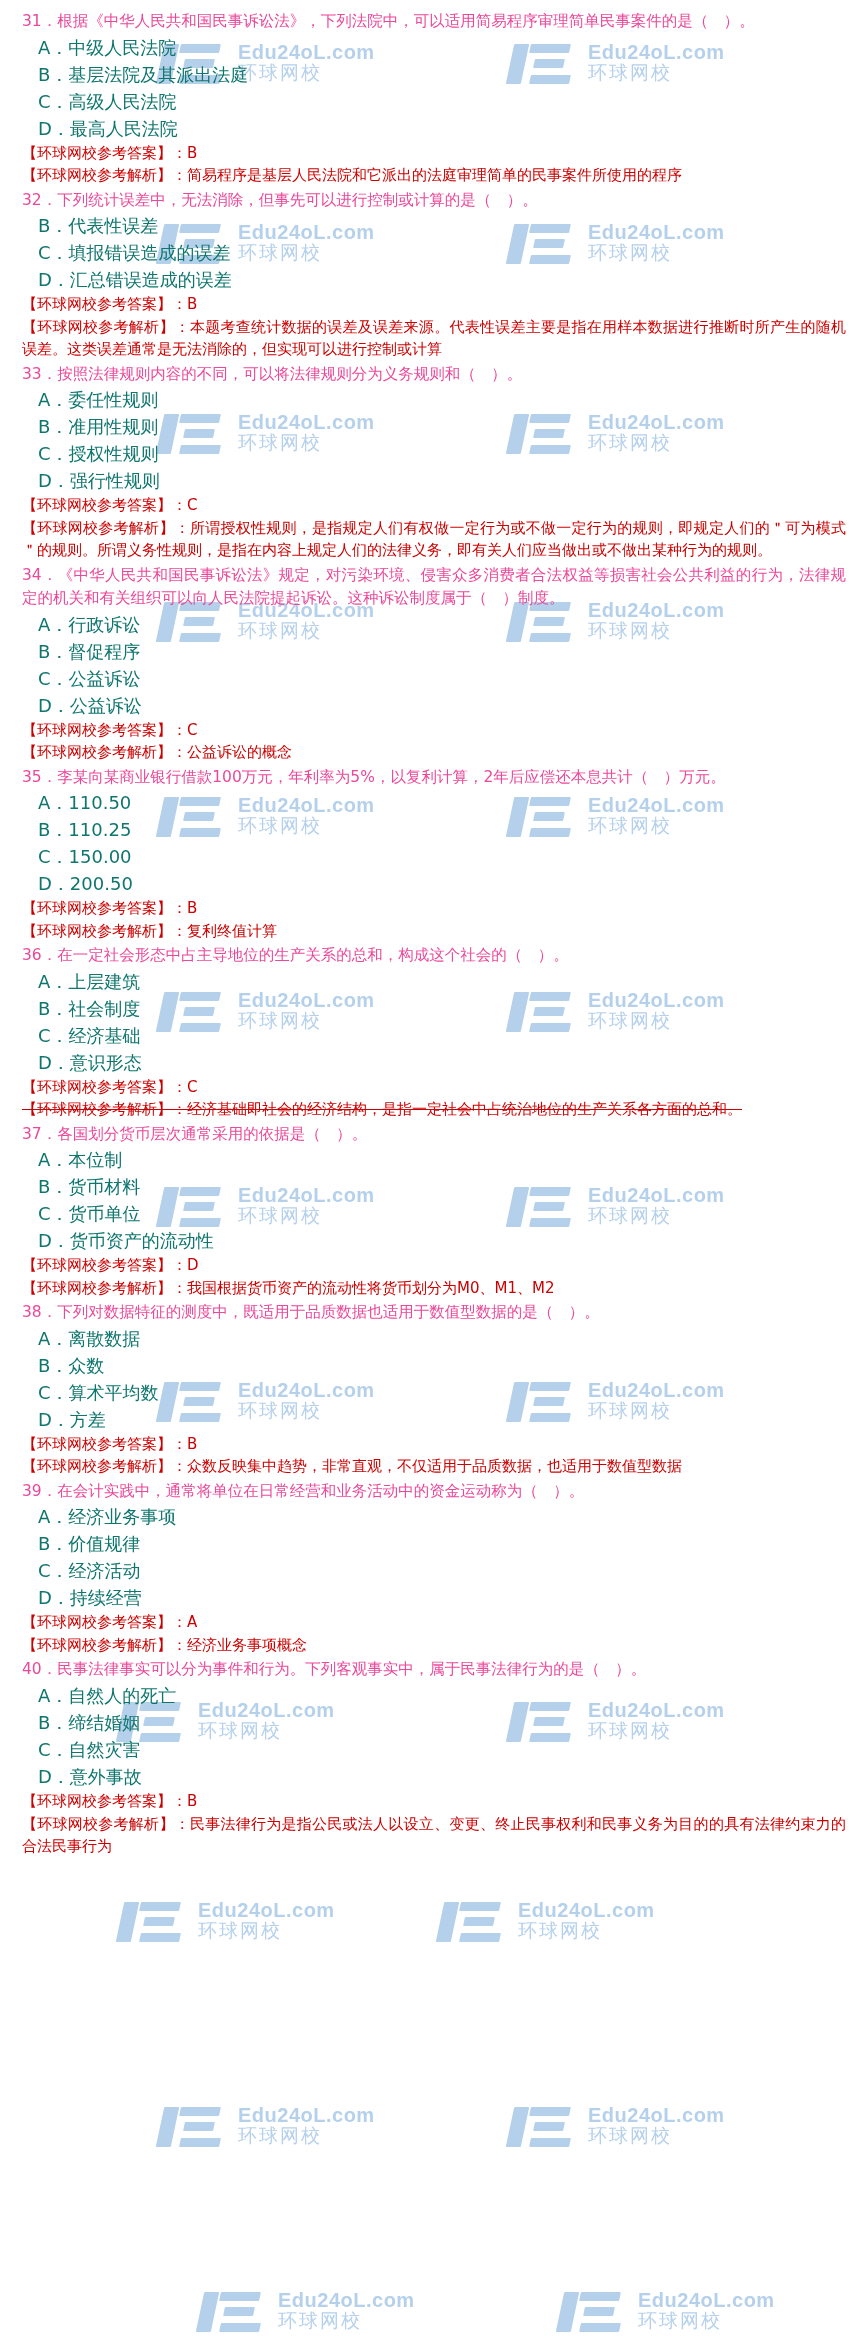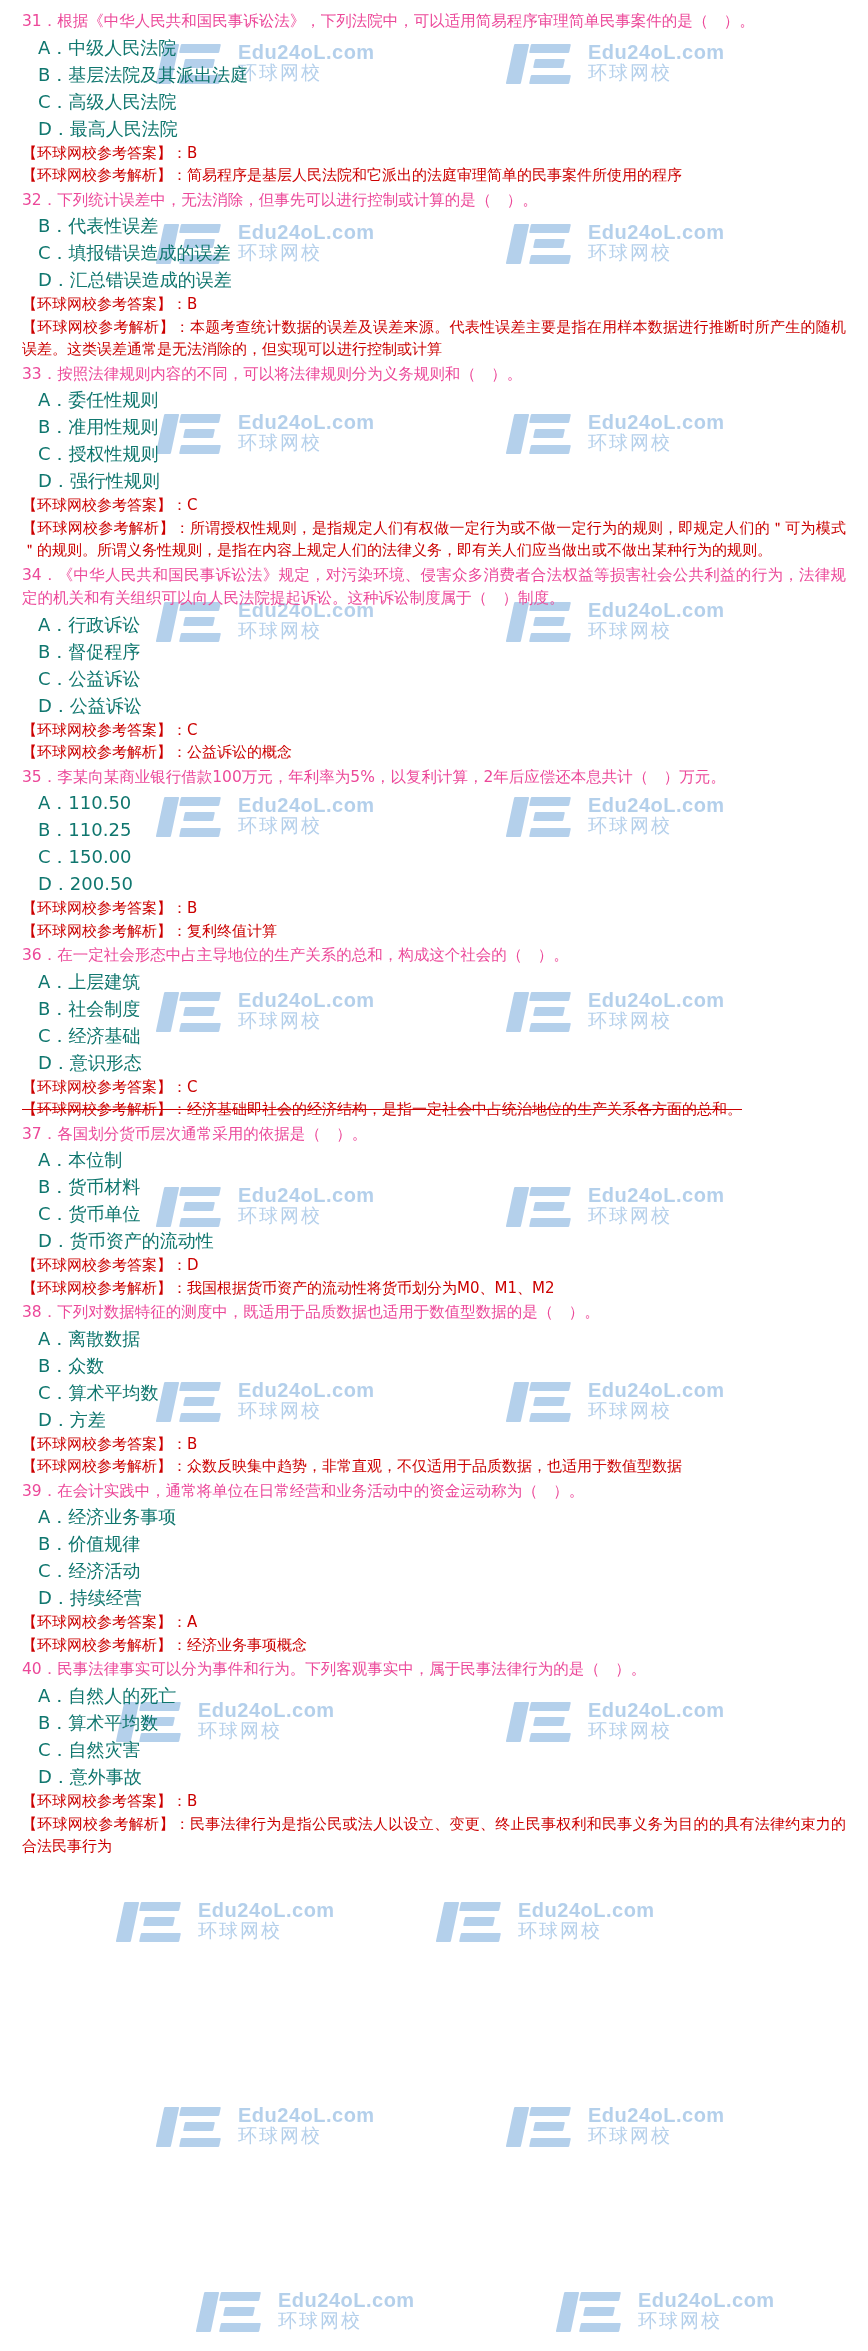--- a/index.html
+++ b/index.html
@@ -479,20 +479,20 @@
     <div class="q-opt">B．价值规律</div>
     <div class="q-opt">C．经济活动</div>
     <div class="q-opt">D．持续经营</div>
     <div class="q-ans"><span>【环球网校参考答案】：</span><span class="ans-letter">A</span></div>
     <div class="q-exp"><span>【环球网校参考解析】：</span><span>经济业务事项概念</span></div>
   </div>
 
   <div class="q-block">
     <div class="q-stem">40．民事法律事实可以分为事件和行为。下列客观事实中，属于民事法律行为的是（　）。</div>
     <div class="q-opt">A．自然人的死亡</div>
-    <div class="q-opt">B．算术平均数</div>
+    <div class="q-opt">B．缔结婚姻</div>
     <div class="q-opt">C．自然灾害</div>
     <div class="q-opt">D．意外事故</div>
     <div class="q-ans"><span>【环球网校参考答案】：</span><span class="ans-letter">B</span></div>
     <div class="q-exp"><span>【环球网校参考解析】：</span><span>民事法律行为是指公民或法人以设立、变更、终止民事权利和民事义务为目的的具有法律约束力的合法民事行为</span></div>
   </div>
 
 </div>
 
 </body></html>

